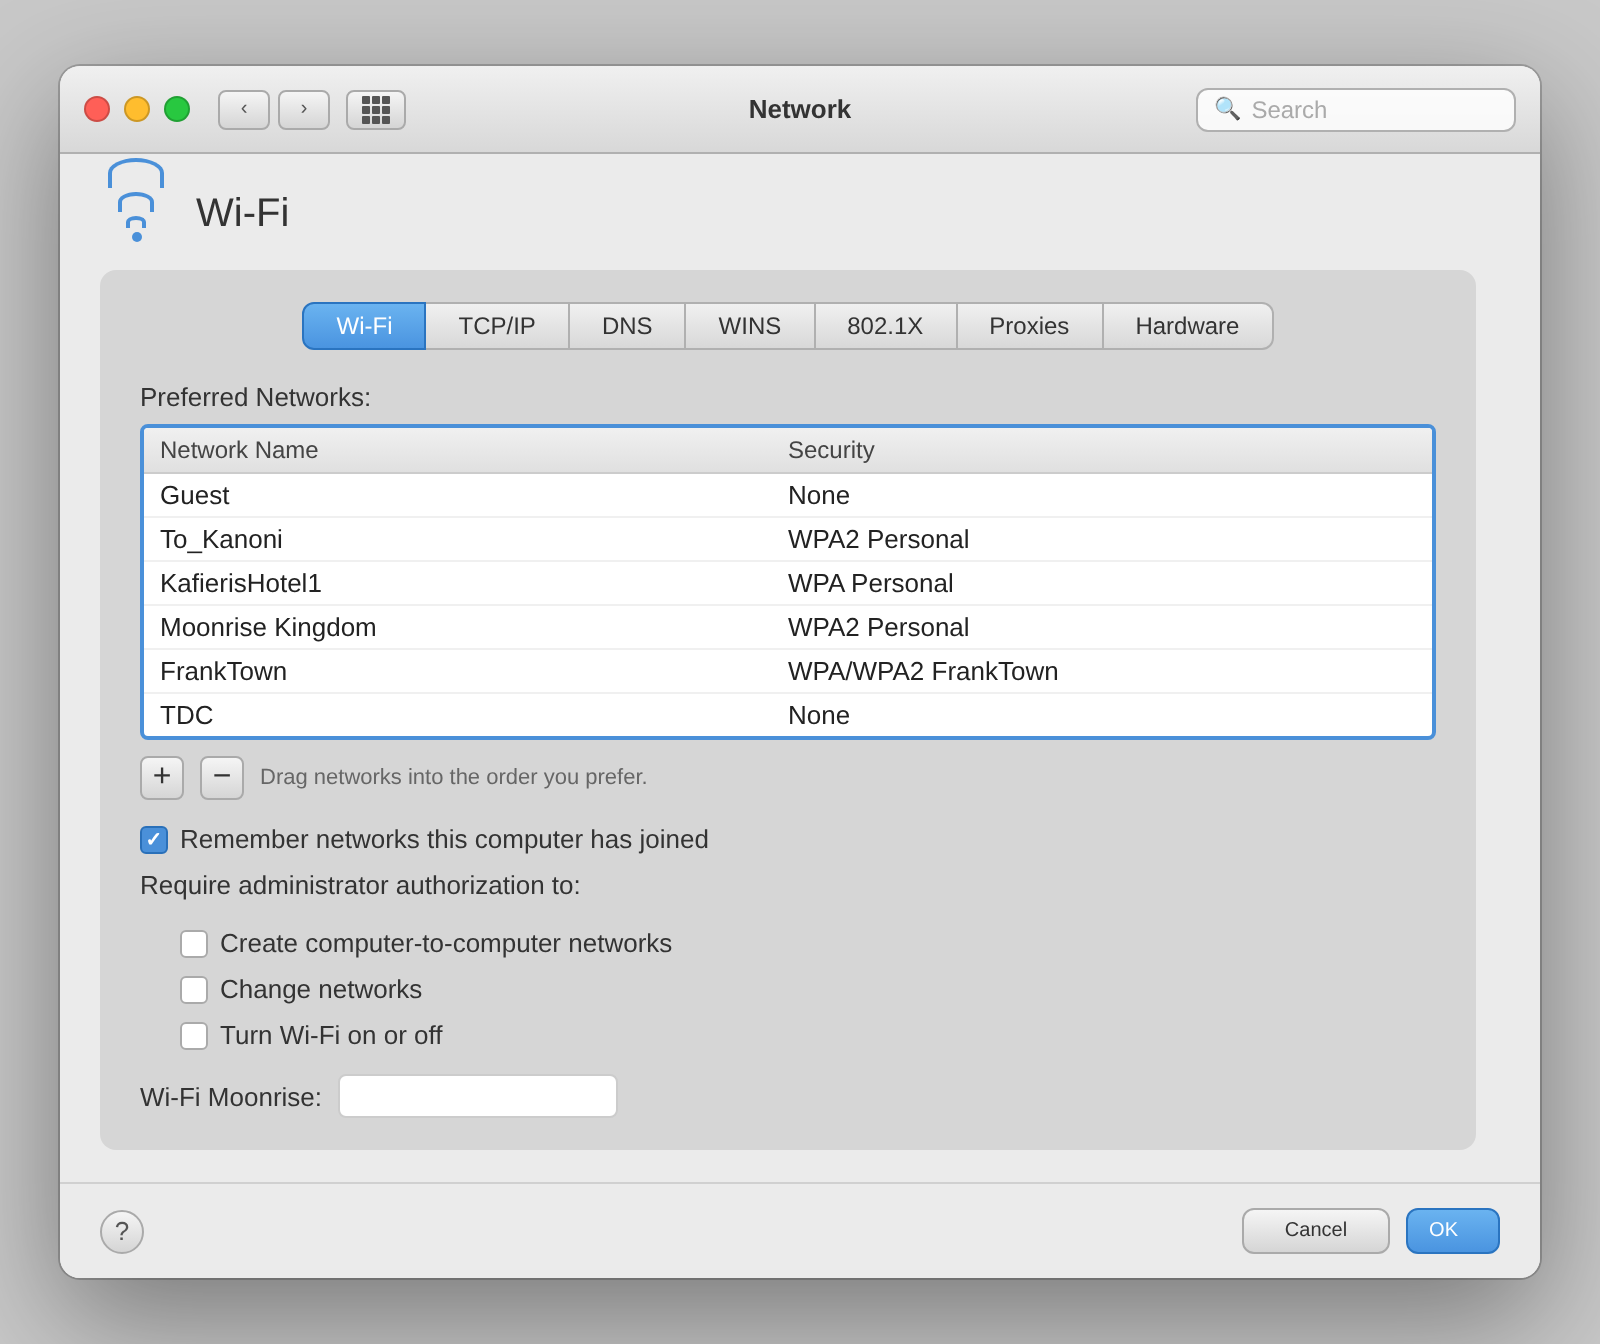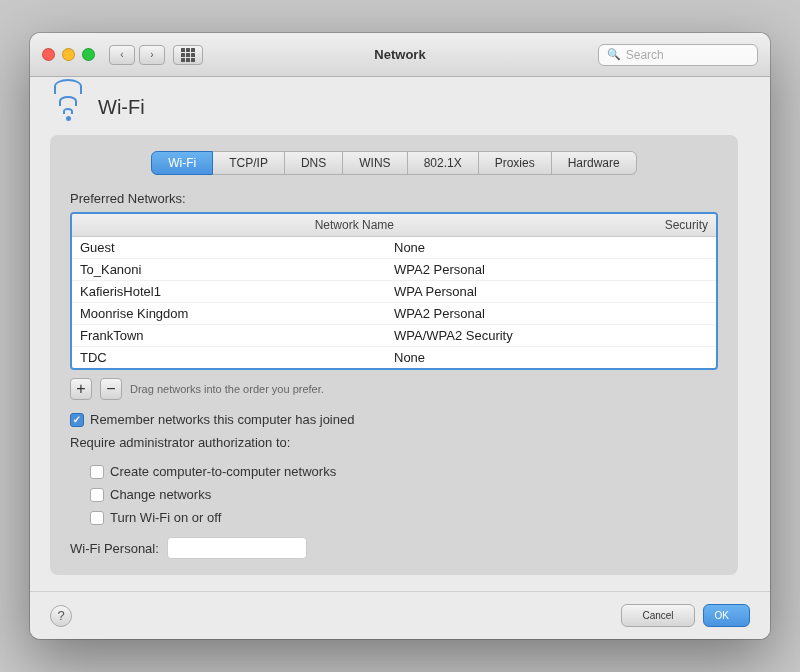--- a/index.html
+++ b/index.html
@@ -220,21 +220,20 @@
       background: white;
       overflow: hidden;
       margin-bottom: 8px;
     }
 
     .table-header {
       display: flex;
       background: linear-gradient(to bottom, #f0f0f0, #e0e0e0);
       border-bottom: 1px solid #ccc;
       padding: 4px 8px;
-      text-align: right;
     }
 
     .col-name { flex: 1; font-size: 12px; color: #444; font-weight: 500; }
     .col-security { flex: 1; font-size: 12px; color: #444; font-weight: 500; }
 
     .table-row {
       display: flex;
       padding: 3px 8px;
       border-bottom: 1px solid #f0f0f0;
     }
@@ -475,21 +474,21 @@
         <div class="table-row">
           <span class="cell-name">KafierisHotel1</span>
           <span class="cell-security">WPA Personal</span>
         </div>
         <div class="table-row">
           <span class="cell-name">Moonrise Kingdom</span>
           <span class="cell-security">WPA2 Personal</span>
         </div>
         <div class="table-row">
           <span class="cell-name">FrankTown</span>
-          <span class="cell-security">WPA/WPA2 Security</span>
+          <span class="cell-security">WPA/WPA2 FrankTown</span>
         </div>
         <div class="table-row">
           <span class="cell-name">TDC</span>
           <span class="cell-security">None</span>
         </div>
       </div>
 
       <div class="table-actions">
         <div class="action-btn">+</div>
         <div class="action-btn">−</div>
@@ -512,21 +511,21 @@
           <div class="checkbox"></div>
           <span class="checkbox-label">Change networks</span>
         </div>
         <div class="checkbox-row">
           <div class="checkbox"></div>
           <span class="checkbox-label">Turn Wi-Fi on or off</span>
         </div>
       </div>
 
       <div class="address-row">
-        <span class="address-label">Wi-Fi Personal:</span>
+        <span class="address-label">Wi-Fi Moonrise:</span>
         <input class="address-field" type="text" style="">
       </div>
     </div>
   </div>
 
   <div class="bottom-bar">
     <div class="help-btn">?</div>
     <div class="bottom-buttons">
       <button class="btn btn-cancel">Cancel</button>
       <button class="btn btn-ok">OK</button>

